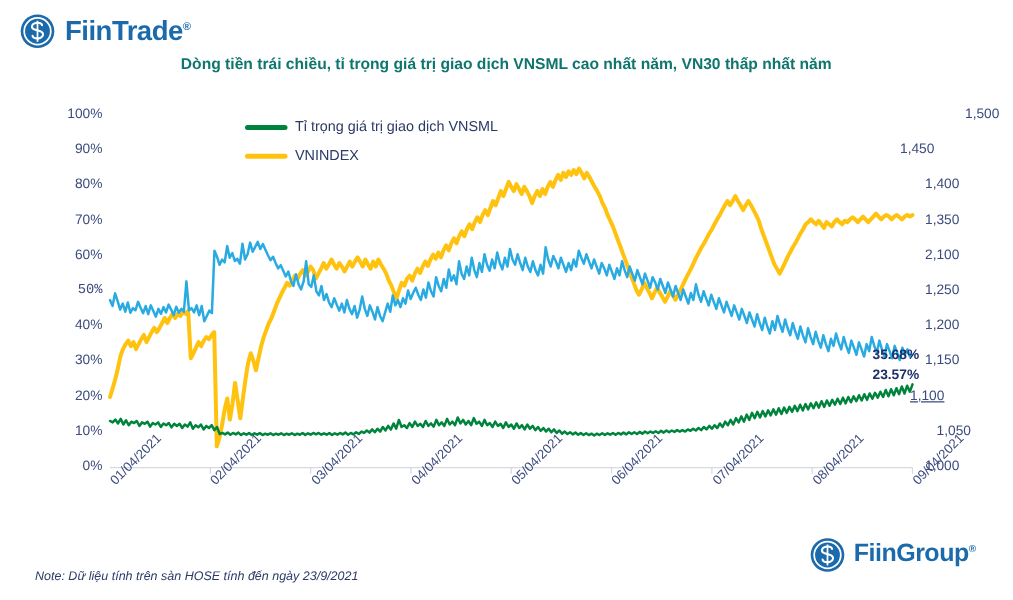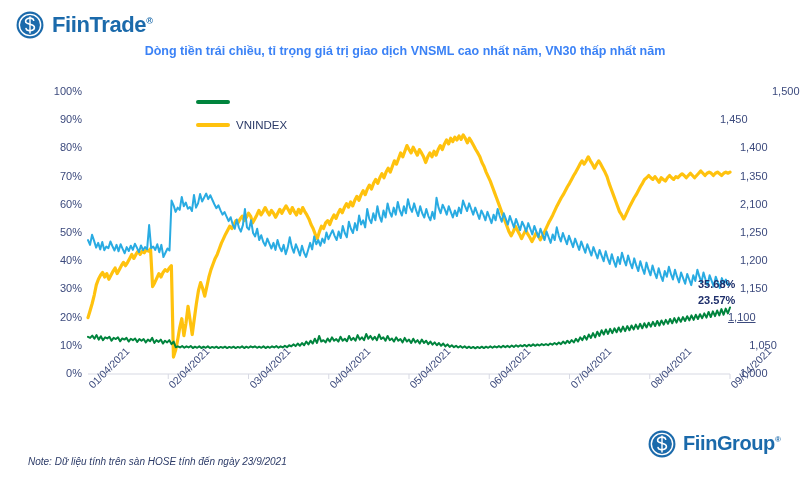--- a/index.html
+++ b/index.html
@@ -41,21 +41,21 @@
   }
 
   
   .chart-title {
     position: absolute;
     left: 0; top: 44px;
     width: 810px;
     text-align: center;
     font-size: 12.5px;
     font-weight: bold;
-    color: #3b82f6;
+    color: #0f766e;
   }
 
   
   .legend {
     position: absolute;
     left: 196px;
     top: 90px;
     width: 300px;
   }
   .legend-row {
@@ -168,20 +168,21 @@
     <line x1="50" y1="20" x2="50" y2="80" stroke="#ffffff" stroke-width="5"></line>
   </svg>
   <div class="brand-word-top"><span>FiinTrade</span><span class="reg">®</span></div>
 </div>
 
 <div class="chart-title">Dòng tiền trái chiều, tỉ trọng giá trị giao dịch VNSML cao nhất năm, VN30 thấp nhất năm</div>
 
 <div class="legend">
   <div class="legend-row">
     <span class="legend-swatch" style="background:#00843D"></span>
+    <span class="legend-label">Tỉ trọng giá trị giao dịch VNSML</span>
   </div>
   <div class="legend-row">
     <span class="legend-swatch" style="background:#FFC20E"></span>
     <span class="legend-label">VNINDEX</span>
   </div>
 </div>
 
 <div class="plot-wrap">
   <svg class="plot-svg" width="810" height="480">
     <g>
@@ -202,21 +203,21 @@
     <path id="line-vnsml" fill="none" stroke="#00843D" stroke-width="2" stroke-linejoin="round" stroke-linecap="round" d="M88.00 336.78L90.14 337.90L92.28 335.65L94.42 338.75L96.56 335.08L98.70 339.60L100.84 336.21L102.98 340.16L105.12 337.34L107.26 338.47L109.40 336.78L111.54 340.72L113.68 337.90L115.82 339.03L117.96 337.34L120.10 341.29L122.24 338.47L124.38 339.60L126.52 337.90L128.66 341.57L130.80 338.75L132.94 340.16L135.08 338.47L137.22 341.85L139.36 339.03L141.50 340.72L143.64 339.03L145.78 342.42L147.92 339.60L150.06 341.29L152.20 337.90L154.34 342.98L156.48 340.16L158.62 341.85L160.76 339.60L162.90 343.54L165.04 340.72L167.18 342.42L169.32 340.16L171.46 344.11L173.60 341.57L175.74 347.21L177.88 346.36L180.02 347.49L182.16 346.08L184.30 347.77L186.44 346.36L188.58 347.49L190.72 346.08L192.86 348.06L195.00 346.65L197.14 347.77L199.28 346.36L201.42 348.06L203.56 346.65L205.70 347.77L207.84 346.36L209.98 348.06L212.12 346.93L214.26 347.77L216.40 346.65L218.54 348.06L220.68 346.93L222.82 347.77L224.96 346.65L227.10 348.06L229.24 346.93L231.38 347.77L233.52 346.65L235.66 348.06L237.80 346.93L239.94 347.77L242.08 346.36L244.22 348.06L246.36 346.65L248.50 347.77L250.64 346.36L252.78 347.49L254.92 346.36L257.06 347.77L259.20 346.65L261.34 347.77L263.48 346.36L265.62 348.06L267.76 346.65L269.90 347.77L272.04 346.36L274.18 347.49L276.32 346.08L278.46 347.77L280.60 346.36L282.74 347.49L284.88 345.80L287.02 347.21L289.16 345.24L291.30 346.36L293.44 344.39L295.58 346.08L297.72 343.54L299.86 345.80L302.00 342.98L304.14 345.24L306.28 341.57L308.42 344.39L310.56 340.72L312.70 343.54L314.84 338.75L316.98 342.98L319.12 335.93L321.26 341.57L323.40 340.16L325.54 342.42L327.68 338.47L329.82 341.57L331.96 337.34L334.10 340.72L336.24 339.03L338.38 341.57L340.52 336.78L342.66 340.72L344.80 338.75L346.94 341.29L349.08 335.93L351.22 340.16L353.36 337.90L355.50 340.72L357.64 335.08L359.78 339.60L361.92 337.34L364.06 340.16L366.20 333.96L368.34 338.75L370.48 335.93L372.62 339.60L374.76 336.78L376.90 340.16L379.04 334.52L381.18 339.03L383.32 337.34L385.46 340.72L387.60 335.93L389.74 340.16L391.88 338.47L394.02 341.57L396.16 337.34L398.30 340.72L400.44 339.03L402.58 342.42L404.72 337.90L406.86 341.57L409.00 339.60L411.14 342.98L413.28 338.75L415.42 342.42L417.56 340.16L419.70 343.54L421.84 339.60L423.98 342.98L426.12 340.72L428.26 344.11L430.40 341.57L432.54 344.67L434.68 342.42L436.82 345.24L438.96 342.98L441.10 345.80L443.24 343.54L445.38 346.36L447.52 344.39L449.66 346.93L451.80 345.24L453.94 347.21L456.08 345.80L458.22 347.49L460.36 346.08L462.50 347.77L464.64 346.36L466.78 348.06L468.92 346.65L471.06 348.06L473.20 346.93L475.34 348.34L477.48 346.93L479.62 348.06L481.76 346.65L483.90 348.06L486.04 346.65L488.18 347.77L490.32 346.36L492.46 347.77L494.60 346.36L496.74 347.49L498.88 346.08L501.02 347.49L503.16 345.80L505.30 347.21L507.44 345.80L509.58 347.21L511.72 345.52L513.86 346.93L516.00 345.24L518.14 346.65L520.28 345.24L522.42 346.36L524.56 344.95L526.70 346.36L528.84 344.67L530.98 346.08L533.12 344.39L535.26 345.80L537.40 344.39L539.54 345.52L541.68 344.11L543.82 345.24L545.96 344.11L548.10 345.24L550.24 343.54L552.38 344.67L554.52 342.98L556.66 344.39L558.80 342.42L560.94 344.11L563.08 341.57L565.22 343.54L567.36 340.72L569.50 342.98L571.64 340.16L573.78 342.42L575.92 338.75L578.06 341.57L580.20 337.34L582.34 340.16L584.48 335.93L586.62 339.60L588.76 334.52L590.90 337.90L593.04 333.11L595.18 337.34L597.32 331.70L599.46 335.93L601.60 330.29L603.74 334.52L605.88 329.44L608.02 333.96L610.16 328.88L612.30 333.11L614.44 328.32L616.58 332.26L618.72 327.47L620.86 331.70L623.00 326.62L625.14 331.14L627.28 326.06L629.42 330.29L631.56 325.50L633.70 329.44L635.84 324.65L637.98 328.88L640.12 323.80L642.26 328.32L644.40 323.24L646.54 327.47L648.68 322.68L650.82 326.62L652.96 321.83L655.10 326.06L657.24 320.98L659.38 325.50L661.52 320.42L663.66 324.65L665.80 319.86L667.94 323.80L670.08 319.01L672.22 323.24L674.36 318.16L676.50 322.68L678.64 317.60L680.78 321.83L682.92 317.04L685.06 320.98L687.20 316.19L689.34 320.42L691.48 315.34L693.62 319.86L695.76 314.78L697.90 319.01L700.04 314.22L702.18 318.16L704.32 313.37L706.46 317.60L708.60 311.96L710.74 317.04L712.88 311.40L715.02 316.19L717.16 310.55L719.30 315.34L721.44 309.14L723.58 314.78L725.72 308.58L727.86 313.37L730.00 307.53"></path>
   </svg>
 </div>
 
 <div id="axis-layer">
     <div class="axis-label y-left" style="left: 36px; top: 367px;">0%</div>
     <div class="axis-label y-left" style="left: 36px; top: 338.8px;">10%</div>
     <div class="axis-label y-left" style="left: 36px; top: 310.6px;">20%</div>
     <div class="axis-label y-left" style="left: 36px; top: 282.4px;">30%</div>
     <div class="axis-label y-left" style="left: 36px; top: 254.2px;">40%</div>
-    <div class="axis-label y-left" style="left: 36px; top: 226px;">50%</div>
+    <div class="axis-label y-left" style="left: 36px; top: 226px; font-family: Liberation Mono, monospace;">50%</div>
     <div class="axis-label y-left" style="left: 36px; top: 197.8px;">60%</div>
     <div class="axis-label y-left" style="left: 36px; top: 169.6px;">70%</div>
     <div class="axis-label y-left" style="left: 36px; top: 141.4px;">80%</div>
     <div class="axis-label y-left" style="left: 36px; top: 113.2px;">90%</div>
     <div class="axis-label y-left" style="left: 36px; top: 85px;">100%</div>
     <div class="axis-label y-right" style="left: 740px; top: 367px;">1,000</div>
     <div class="axis-label y-right" style="left: 740px; top: 338.8px; text-align: center;">1,050</div>
     <div class="axis-label y-right" style="left: 728px; top: 310.6px; text-decoration: underline;">1,100</div>
     <div class="axis-label y-right" style="left: 740px; top: 282.4px;">1,150</div>
     <div class="axis-label y-right" style="left: 740px; top: 254.2px;">1,200</div>

